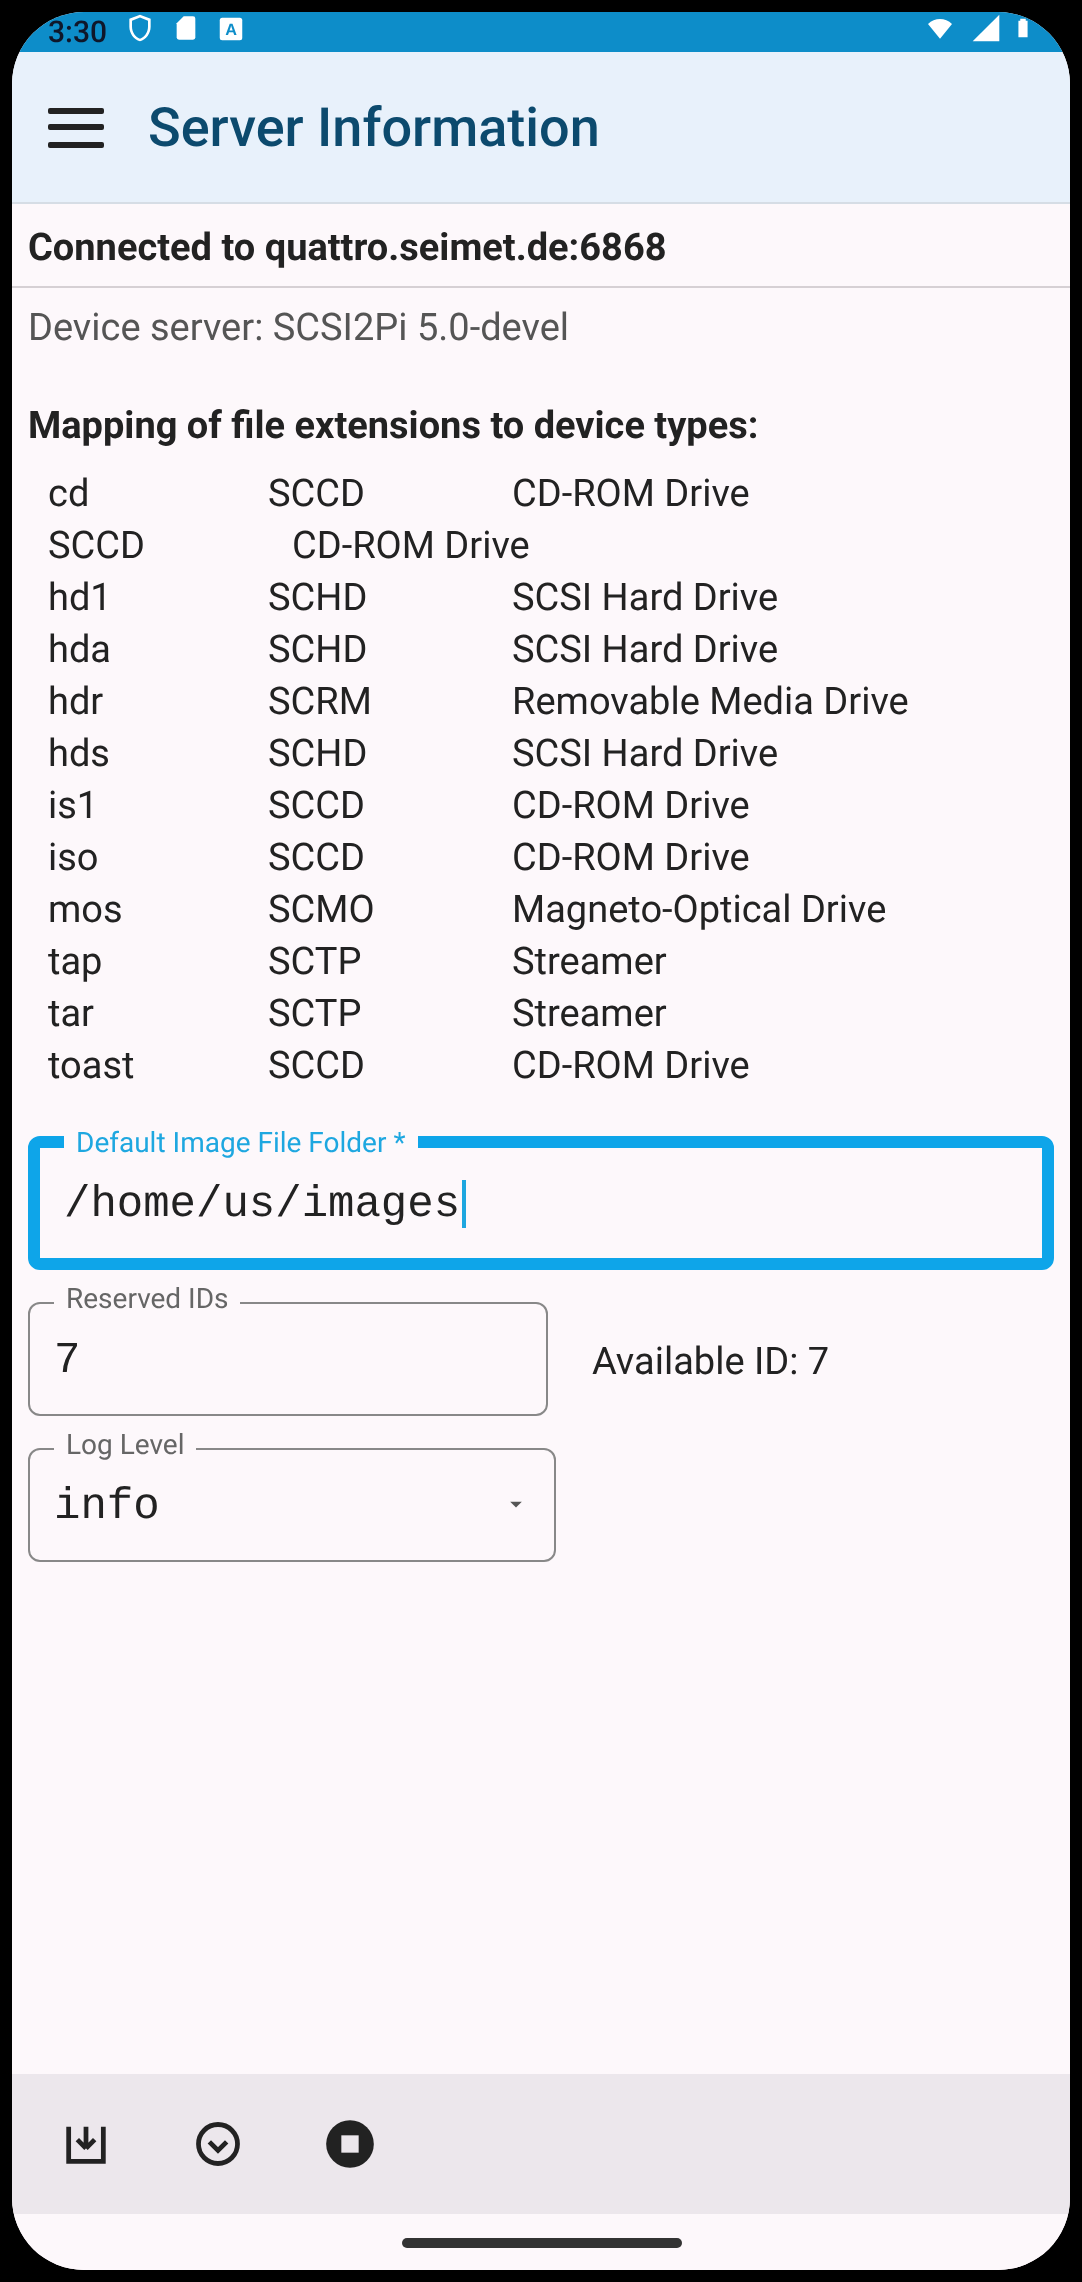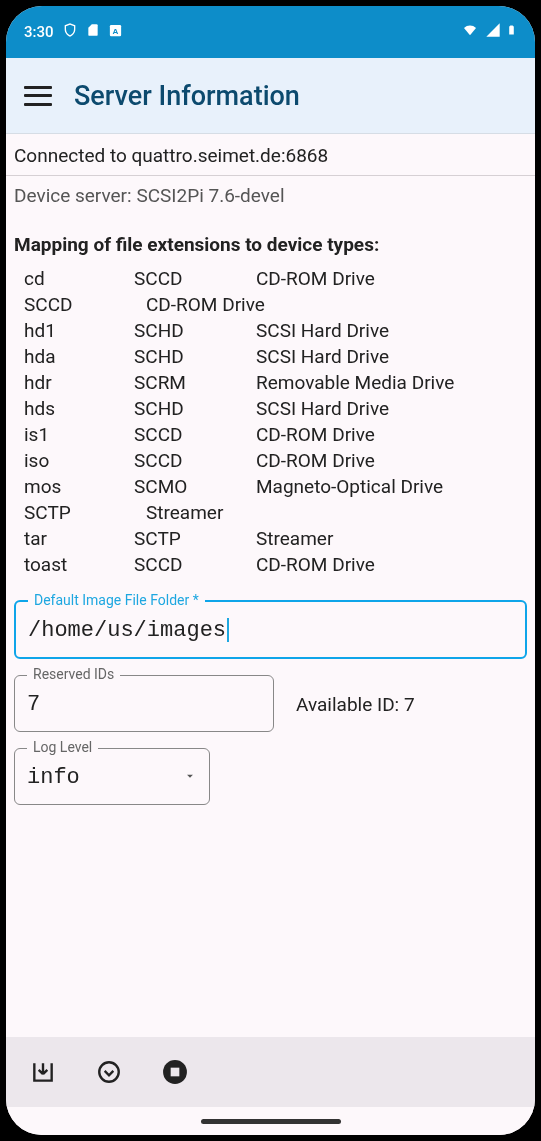--- a/index.html
+++ b/index.html
@@ -22,23 +22,23 @@
   .screen {
     position: absolute;
     top: 6px; left: 6px; right: 6px; bottom: 6px;
     background: #fdf8fb;
     border-radius: 36px;
     overflow: hidden;
     display: flex;
     flex-direction: column;
   }
   .statusbar {
-    height: 52px;
+    height: 20px;
     background: #0d8dc9;
-    color: #ffffff;
+    color: #0f172a;
     display: flex;
     align-items: center;
     padding: 0 18px;
     font-size: 15px;
     font-weight: 500;
   }
   .statusbar .left { display: flex; align-items: center; gap: 8px; }
   .statusbar .right { margin-left: auto; display: flex; align-items: center; gap: 4px; }
   .statusbar svg { fill: #fff; }
   .appbar {
@@ -57,20 +57,21 @@
     flex: 1;
     overflow-y: auto;
     padding: 0 0 0 0;
     background: #fdf8fb;
   }
   .connected {
     padding: 10px 8px 8px 8px;
     font-size: 19px;
     color: #222;
     border-bottom: 1px solid #d6d0d4;
+    font-weight: bold;
   }
   .device-server {
     padding: 8px 8px;
     font-size: 19px;
     color: #555;
   }
   .mapping-title {
     padding: 18px 8px 10px 8px;
     font-size: 19px;
     font-weight: 700;
@@ -84,21 +85,21 @@
     font-size: 19px;
     color: #222;
     line-height: 26px;
   }
   .mapping-row .ext { width: 110px; }
   .mapping-row .code { width: 122px; }
   .mapping-row .desc { flex: 1; }
   .field-area { padding: 8px 8px 0 8px; }
   .outlined-field {
     position: relative;
-    border: 2px solid #0ea5e9;
+    border: 6px solid #0ea5e9;
     border-radius: 6px;
     padding: 16px 12px 14px 12px;
     margin-bottom: 16px;
   }
   .outlined-field.gray { border: 1px solid #888; border-radius: 6px; }
   .outlined-field .label {
     position: absolute;
     top: -10px;
     left: 12px;
     background: #fdf8fb;
@@ -128,21 +129,21 @@
   @keyframes blink { 50% { opacity: 0; } }
   .row2 {
     display: flex;
     align-items: center;
     gap: 22px;
     padding: 0 8px;
   }
   .row2 .outlined-field { width: 260px; margin-bottom: 16px; }
   .row2 .available { font-size: 19px; color: #222; padding-bottom:14px; }
   .row3 { padding: 0 8px; }
-  .row3 .outlined-field { width: 196px; display:flex; align-items:center; justify-content:space-between; }
+  .row3 .outlined-field { width: 264px; display:flex; align-items:center; justify-content:space-between; }
   .row3 .dropdown-icon svg { fill:#555; }
   .bottombar {
     height: 70px;
     background: #ece7ec;
     display: flex;
     align-items: center;
     padding: 0 22px;
     gap: 36px;
   }
   .bottombar .iconbtn { width: 30px; height:30px; display:flex; align-items:center; justify-content:center; cursor:pointer;}
@@ -204,21 +205,21 @@
       <div class="hamburger">
         <span></span>
           <span></span>
           <span></span>
       </div>
       <h1>Server Information</h1>
     </div>
 
     <div class="content">
       <div class="connected">Connected to quattro.seimet.de:6868</div>
-      <div class="device-server">Device server: SCSI2Pi 7.6-devel</div>
+      <div class="device-server">Device server: SCSI2Pi 5.0-devel</div>
 
       <div class="mapping-title">Mapping of file extensions to device types:</div>
       <div class="mapping-table" id="mapping-table">
           <div class="mapping-row">
             <span class="ext">cd</span>
             <span class="code">SCCD</span>
             <span class="desc">CD-ROM Drive</span>
           </div>
           <div class="mapping-row">
             <span class="code">SCCD</span>
@@ -253,20 +254,21 @@
             <span class="ext">iso</span>
             <span class="code">SCCD</span>
             <span class="desc">CD-ROM Drive</span>
           </div>
           <div class="mapping-row">
             <span class="ext">mos</span>
             <span class="code">SCMO</span>
             <span class="desc">Magneto-Optical Drive</span>
           </div>
           <div class="mapping-row">
+            <span class="ext">tap</span>
             <span class="code">SCTP</span>
             <span class="desc">Streamer</span>
           </div>
           <div class="mapping-row">
             <span class="ext">tar</span>
             <span class="code">SCTP</span>
             <span class="desc">Streamer</span>
           </div>
           <div class="mapping-row">
             <span class="ext">toast</span>

